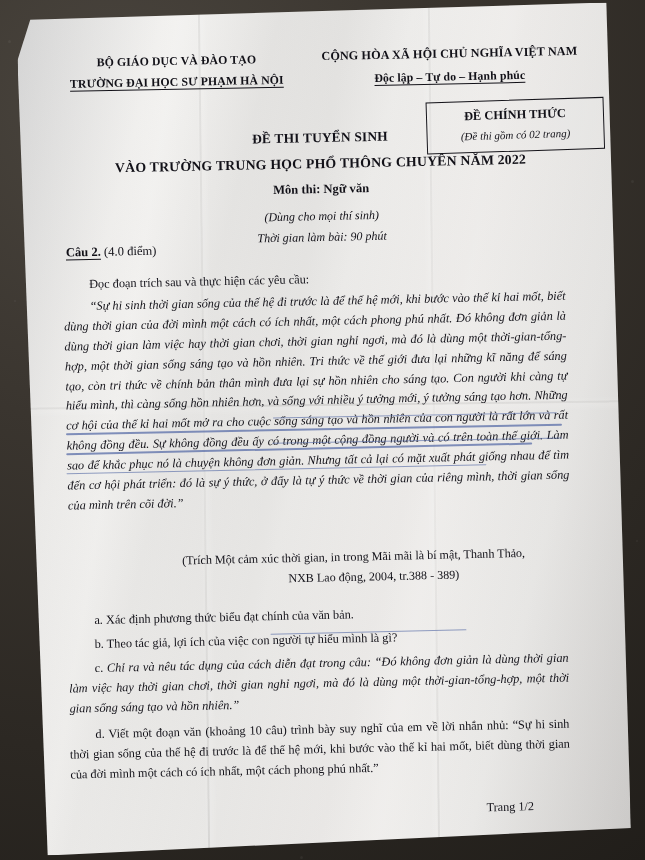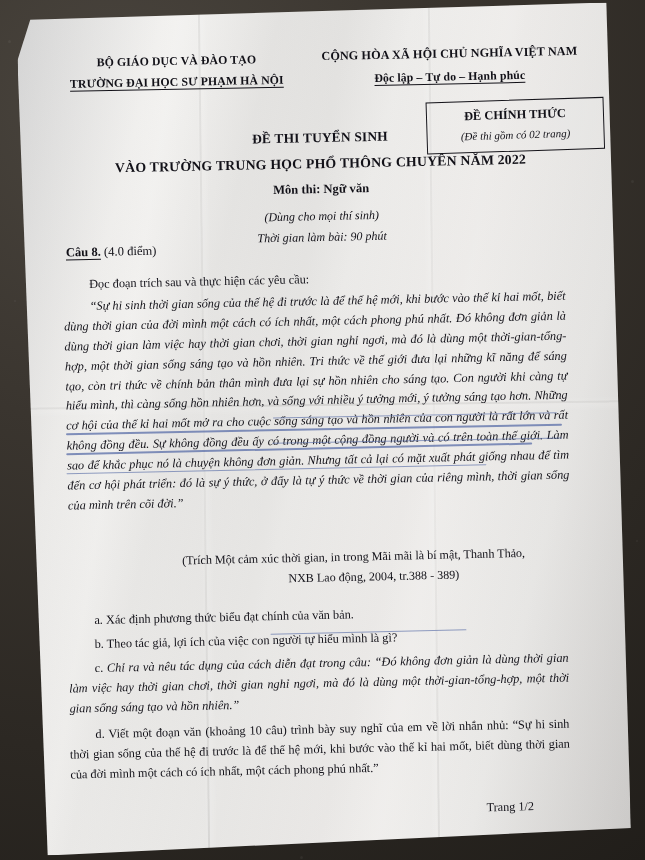--- a/index.html
+++ b/index.html
@@ -231,21 +231,21 @@
 
       <div class="title-block">
         <div class="t1">ĐỀ THI TUYỂN SINH</div>
         <div class="t2">VÀO TRƯỜNG TRUNG HỌC PHỔ THÔNG CHUYÊN NĂM 2022</div>
         <div class="t3">Môn thi: Ngữ văn</div>
         <div class="t4">(Dùng cho mọi thí sinh)</div>
         <div class="t5">Thời gian làm bài: 90 phút</div>
       </div>
 
       <div class="q1">
-        <b>Câu 8.</b>
+        <b>Câu 2.</b>
         <span>(4.0 điểm)</span>
       </div>
 
       <div class="body">
         <p class="indent">Đọc đoạn trích sau và thực hiện các yêu cầu:</p>
         <p class="indent ital">“Sự hi sinh thời gian sống của thế hệ đi trước là để thế hệ mới, khi bước vào thế kỉ hai mốt, biết dùng thời gian của đời mình một cách có ích nhất, một cách phong phú nhất. Đó không đơn giản là dùng thời gian làm việc hay thời gian chơi, thời gian nghỉ ngơi, mà đó là dùng một thời-gian-tổng-hợp, một thời gian sống sáng tạo và hồn nhiên. Tri thức về thế giới đưa lại những kĩ năng để sáng tạo, còn tri thức về chính bản thân mình đưa lại sự hồn nhiên cho sáng tạo. Con người khi càng tự hiểu mình, thì càng sống hồn nhiên hơn, và sống với nhiều ý tưởng mới, ý tưởng sáng tạo hơn. Những cơ hội của thế kỉ hai mốt mở ra cho cuộc sống sáng tạo và hồn nhiên của con người là rất lớn và rất không đồng đều. Sự không đồng đều ấy có trong một cộng đồng người và có trên toàn thế giới. Làm sao để khắc phục nó là chuyện không đơn giản. Nhưng tất cả lại có mặt xuất phát giống nhau để tìm đến cơ hội phát triển: đó là sự ý thức, ở đấy là tự ý thức về thời gian của riêng mình, thời gian sống của mình trên cõi đời.”</p>
       </div>
 
       <div class="src1">(Trích Một cảm xúc thời gian, in trong Mãi mãi là bí mật, Thanh Thảo,</div>
       <div class="src2">NXB Lao động, 2004, tr.388 - 389)</div>

